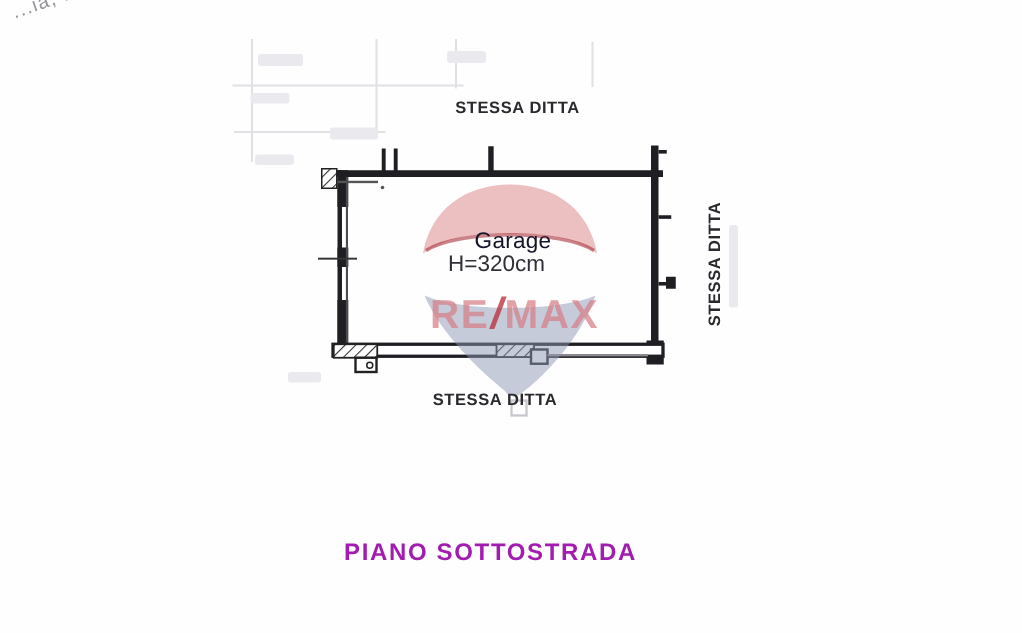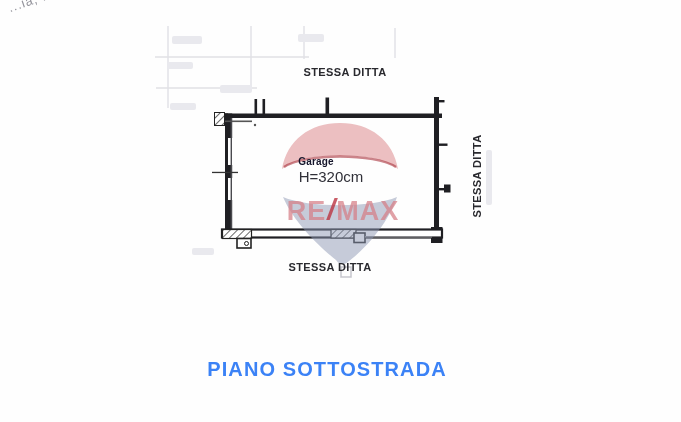--- a/index.html
+++ b/index.html
@@ -16,30 +16,30 @@
     font-size:13px;color:#94949c;letter-spacing:1px;white-space:nowrap;
   }
   .ditta{
     font-size:11px;font-weight:bold;color:#29292e;letter-spacing:.4px;
     white-space:nowrap;transform:translate(-50%,-50%);
   }
   .ditta-top{left:345px;top:72px;}
   .ditta-bottom{left:330px;top:267px;}
   .ditta-right{left:477px;top:176px;transform:translate(-50%,-50%) rotate(-90deg);}
   .room-name{
-    left:316px;top:161px;transform:translate(-50%,-50%);
-    font-size:10px;font-weight:bold;color:#14142a;letter-spacing:.2px;white-space:nowrap;
+    left:342px;top:161px;transform:translate(-50%,-50%);
+    font-size:15px;font-weight:normal;color:#14142a;letter-spacing:.2px;white-space:nowrap;
   }
   .room-height{
     left:331px;top:176px;transform:translate(-50%,-50%);
     font-size:15px;color:#303038;white-space:nowrap;
   }
   .plan-title{
     left:327px;top:369px;transform:translate(-50%,-50%);
-    font-size:20px;font-weight:bold;color:#3b82f6;letter-spacing:1.1px;white-space:nowrap;
+    font-size:16px;font-weight:bold;color:#a21caf;letter-spacing:1.1px;white-space:nowrap;
   }
   .remax-text{
     left:343px;top:173px;transform:translate(-50%,-50%);
     white-space:nowrap;line-height:1;margin-top:37px;
   }
   .remax-text .re,.remax-text .max{
     font-size:27px;font-weight:bold;color:rgba(214,125,133,.72);letter-spacing:1px;
   }
   .remax-text .slash{
     font-size:29px;font-weight:bold;font-style:italic;color:rgba(186,48,62,.78);

